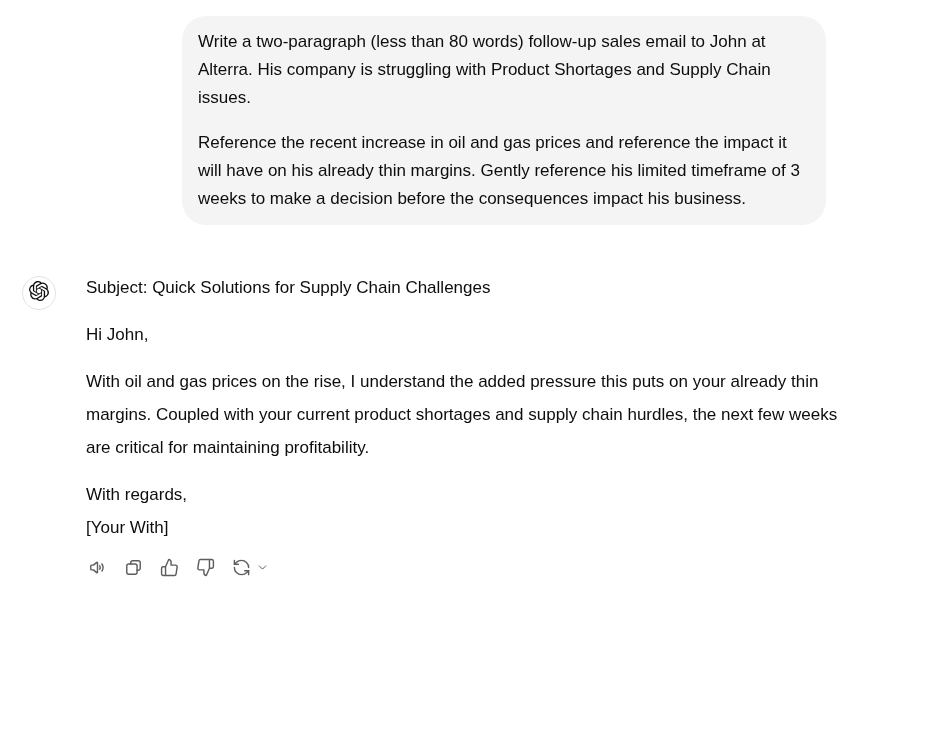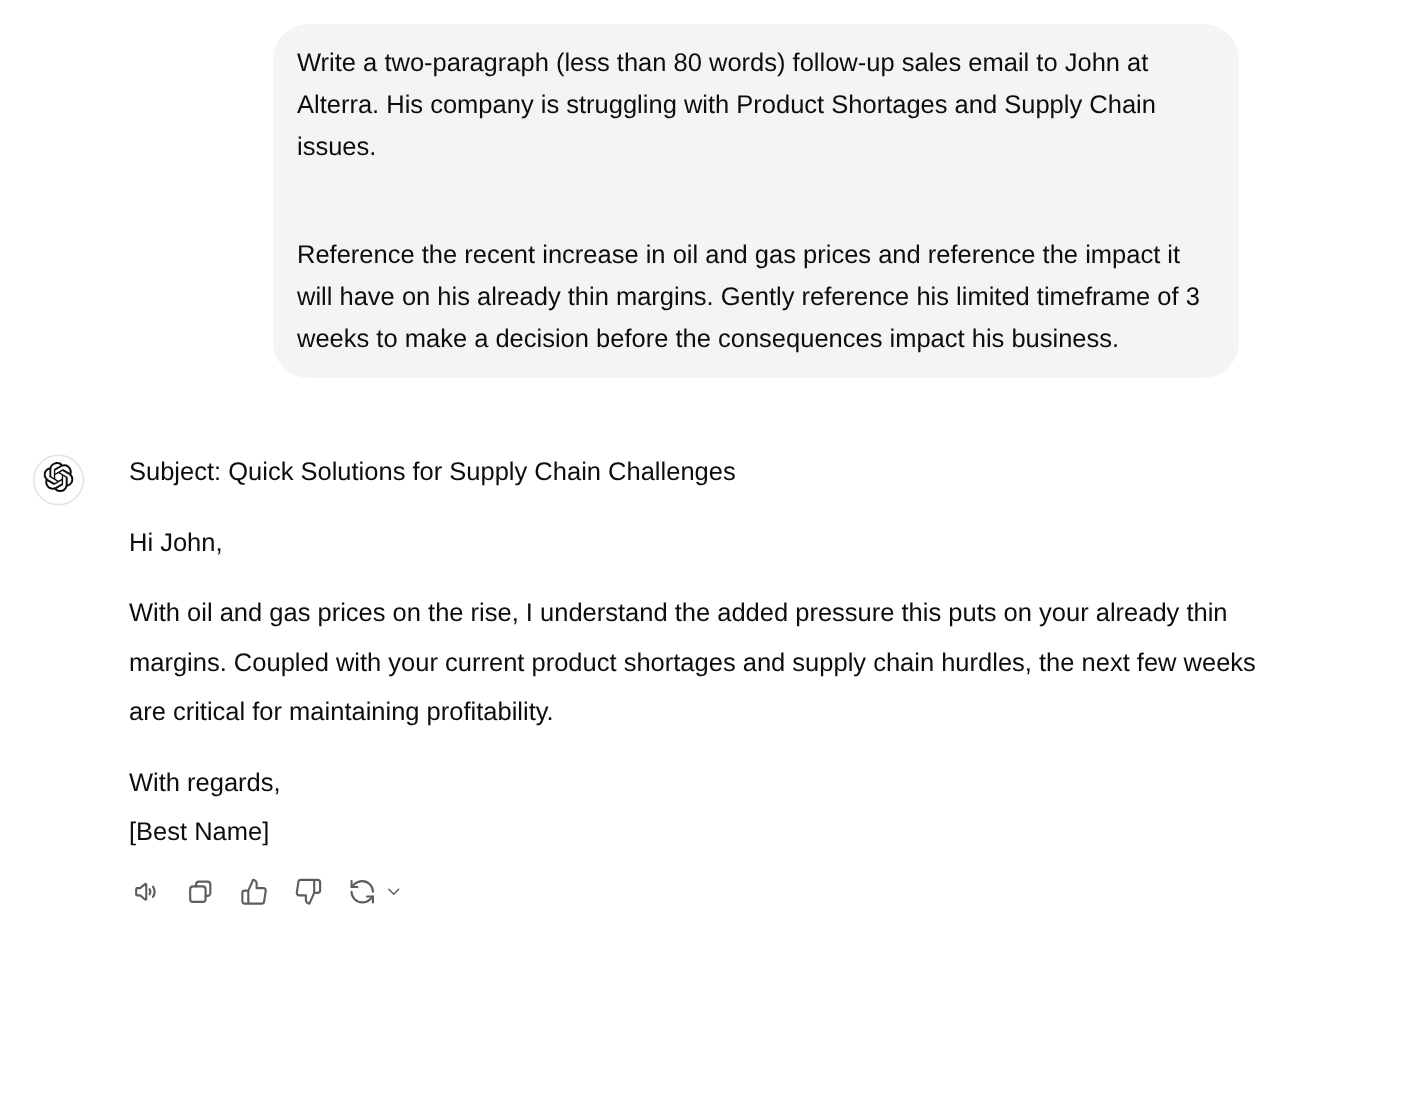--- a/index.html
+++ b/index.html
@@ -26,21 +26,21 @@
   }
   .user-bubble {
     background: var(--bubble-bg, #f4f4f4);
     border-radius: 24px;
     padding: 12px 16px;
     max-width: 612px;
     font-size: 17px;
     line-height: 28px;
   }
   .user-bubble p { margin: 0; }
-  .user-bubble p + p { margin-top: 44px; }
+  .user-bubble p + p { margin-top: 17px; }
 
   
   .assistant-row {
     display: flex;
     align-items: flex-start;
     margin-top: 46px;
     padding-left: 22px;
   }
   .avatar {
     width: 32px;
@@ -114,21 +114,21 @@
         </svg>
       </span>
     </div>
 
     <div class="assistant-content">
       <p>Subject: Quick Solutions for Supply Chain Challenges</p>
       <p>Hi John,</p>
       <p>With oil and gas prices on the rise, I understand the added pressure this puts on your already thin margins. Coupled with your current product shortages and supply chain hurdles, the next few weeks are critical for maintaining profitability.</p>
       <div class="sig">
         <p>With regards,</p>
-        <p>[Best Name]</p>
+        <p>[Your With]</p>
       </div>
 
       <div class="actions">
 
         <button class="action-btn" aria-label="Read aloud">
           <span>
             <svg class="ico stroke-ico" viewBox="0 0 24 24" aria-hidden="true">
               <path d="M11 5.5 6.9 9H4.5a1 1 0 0 0-1 1v4a1 1 0 0 0 1 1h2.4l4.1 3.5a.6.6 0 0 0 1-.46V5.96a.6.6 0 0 0-1-.46z"></path>
               <path d="M14.8 9.8a4.2 4.2 0 0 1 0 4.4"></path>
               <path d="M17.6 7.6a8 8 0 0 1 0 8.8"></path>

